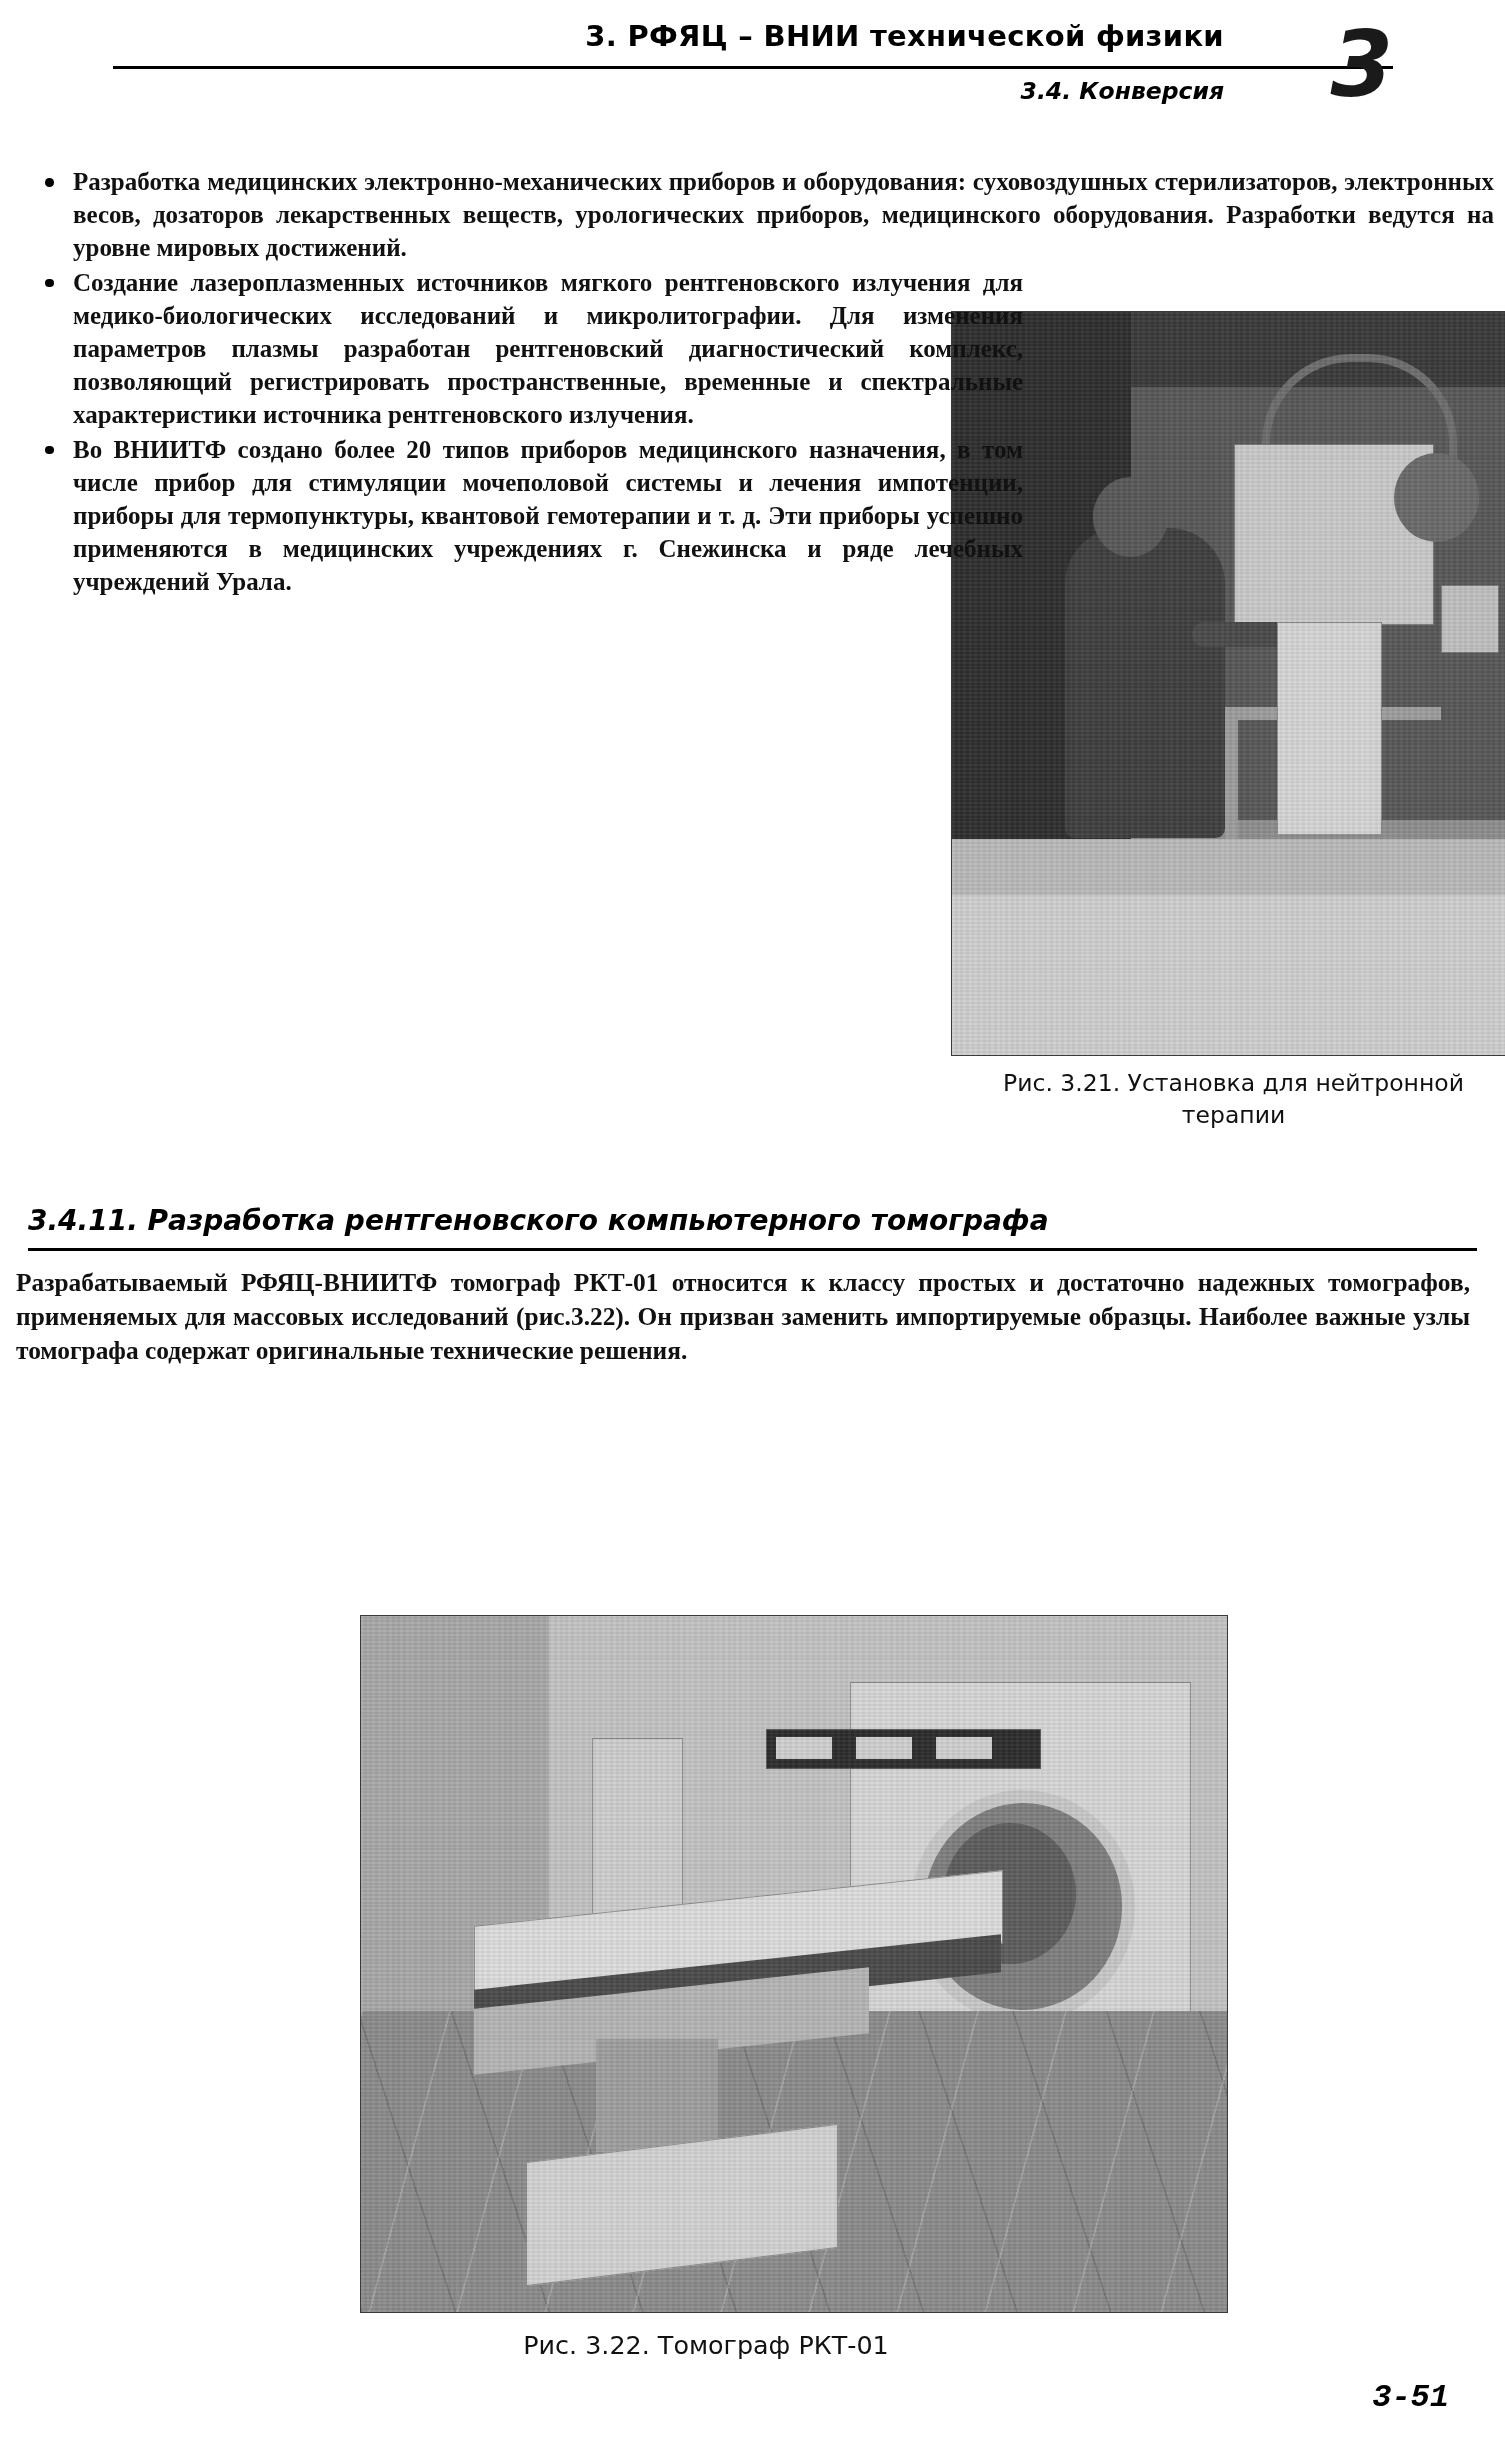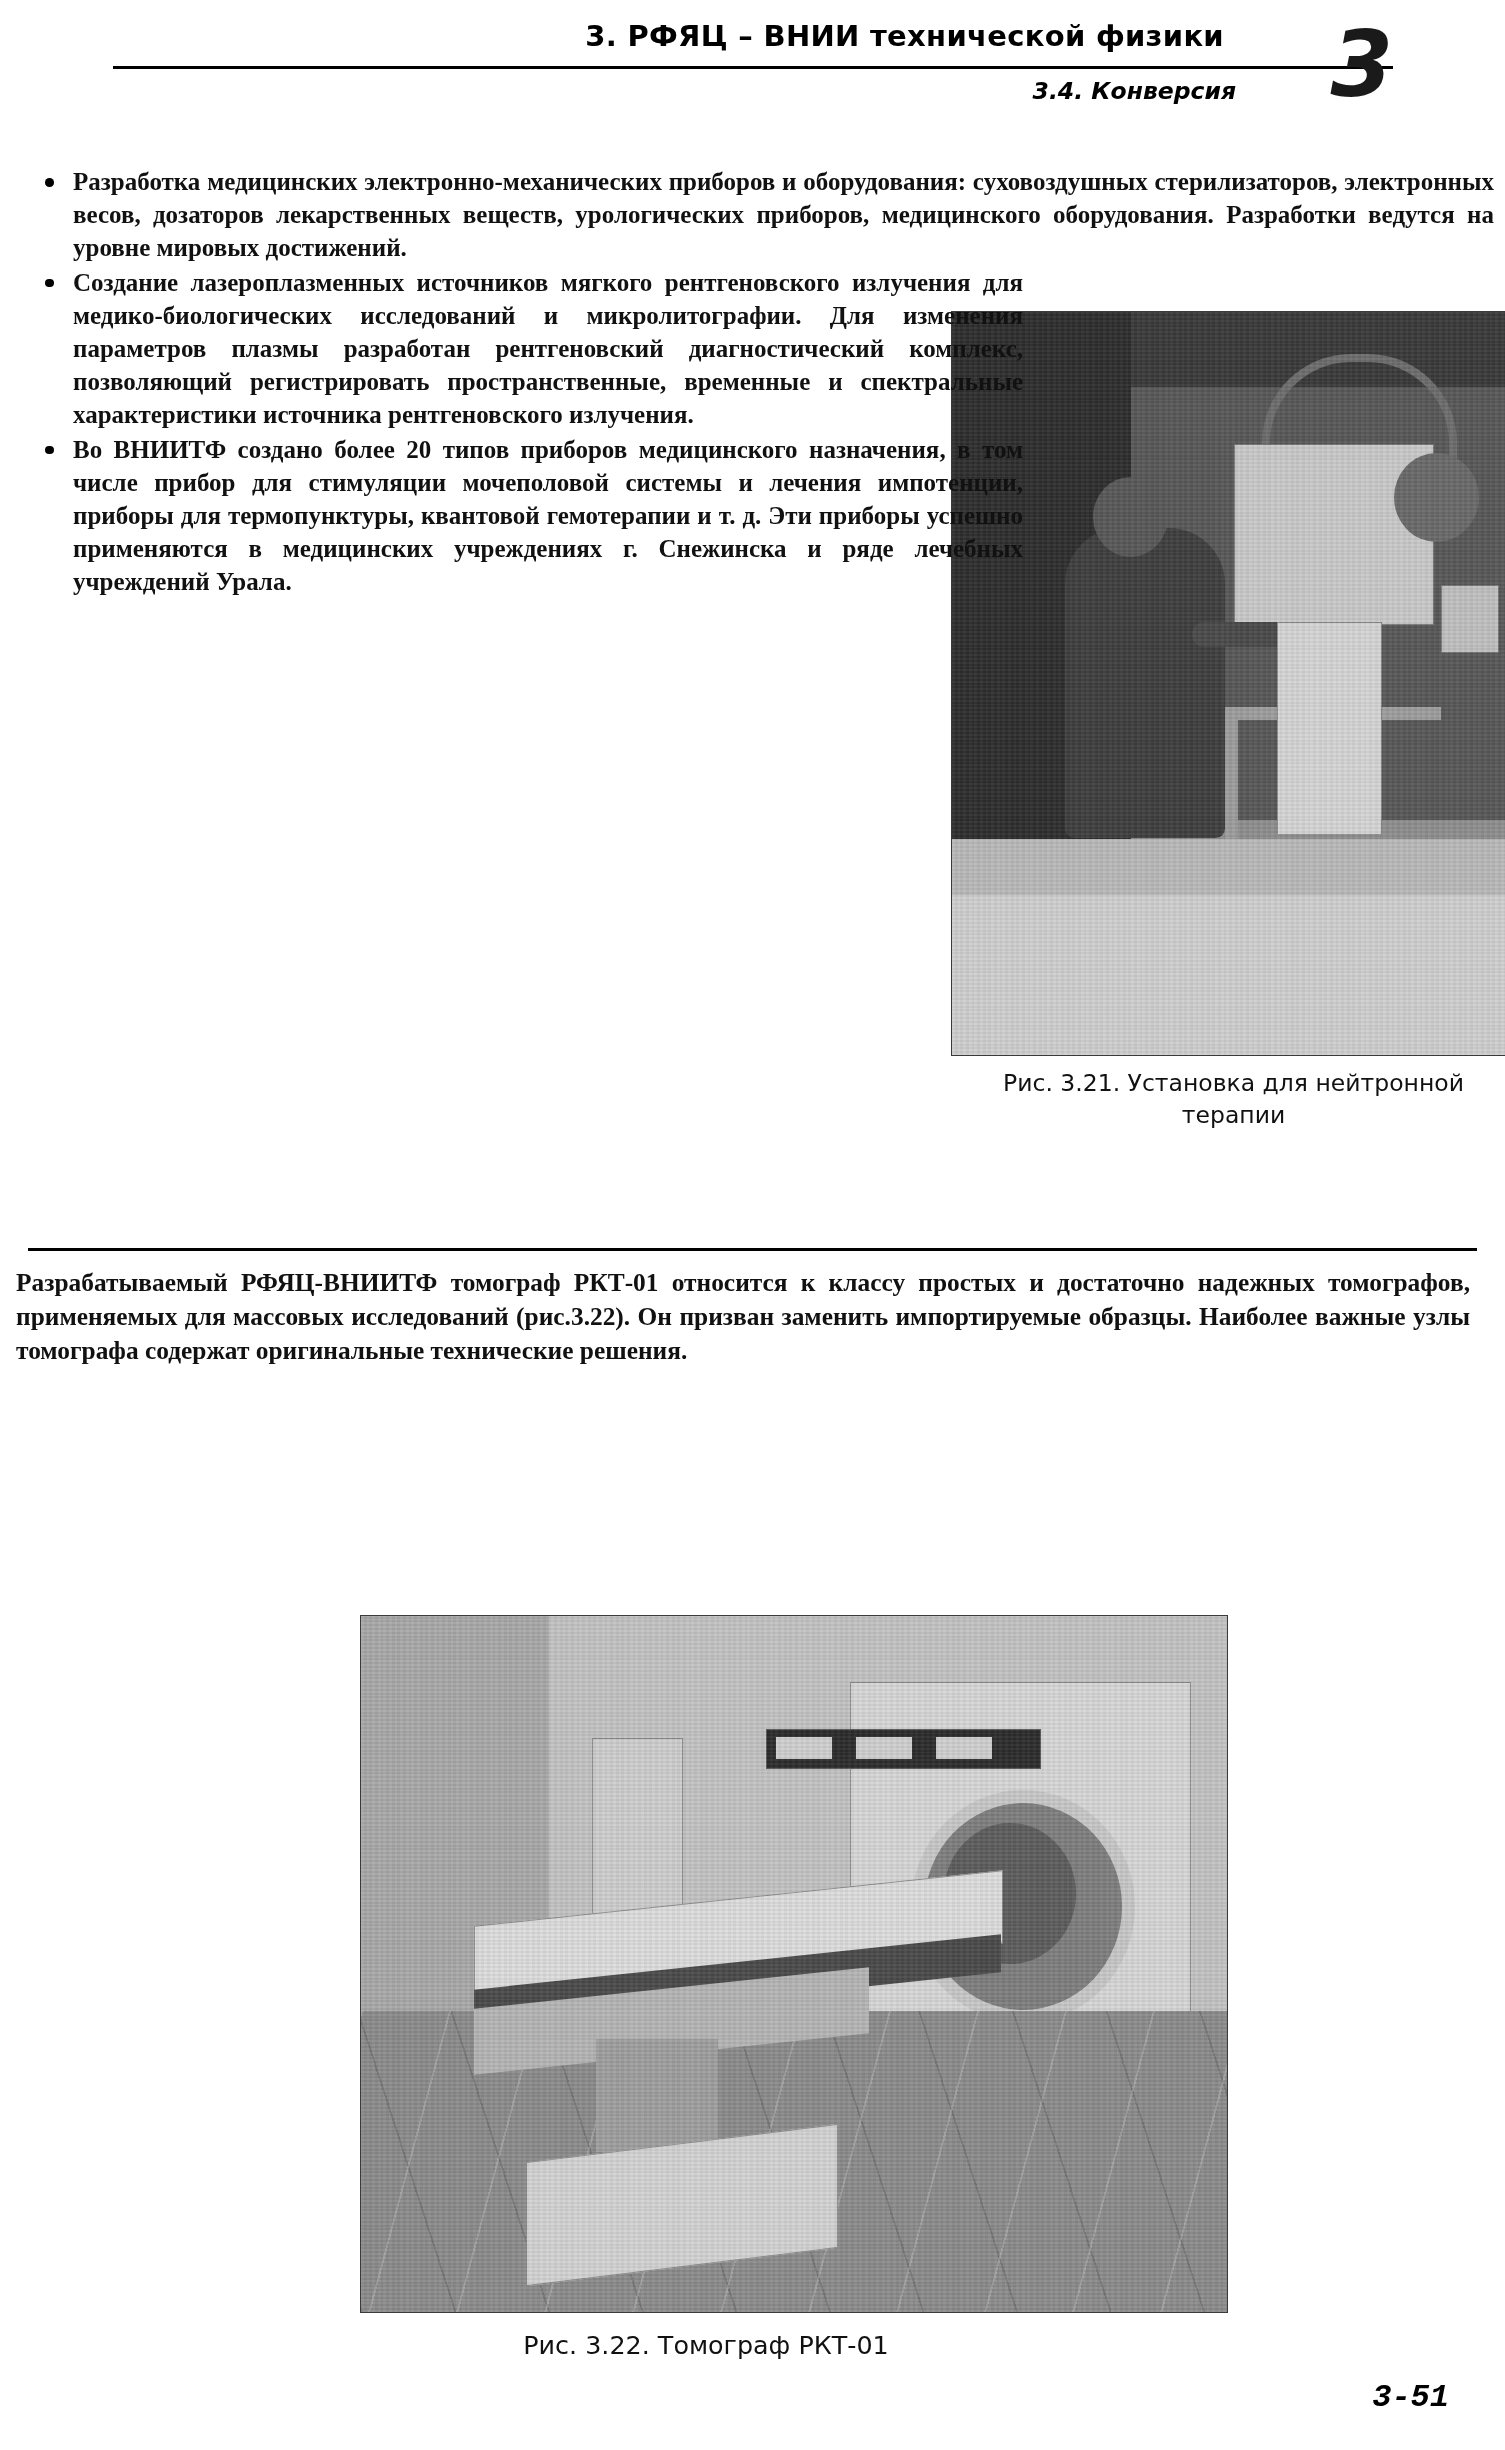--- a/index.html
+++ b/index.html
@@ -45,21 +45,21 @@
   .header-rule {
     position: absolute;
     left: 0;
     top: 53px;
     width: 1280px;
     height: 2.8px;
     background: #000;
   }
   .header-sub {
     position: absolute;
-    right: 157px;
+    right: 169px;
     top: 64px;
     font-family: "DejaVu Sans", sans-serif;
     font-style: italic;
     font-weight: bold;
     font-size: 23.5px;
     color: #000;
     white-space: nowrap;
   }
   .chapter-badge {
     position: absolute;
@@ -300,20 +300,21 @@
   </figure>
 
   <div class="content">
     <ul class="bullets">
       <li class="li-1">Разработка медицинских электронно-механических приборов и оборудования: суховоздушных стерилизаторов, электронных весов, дозаторов лекарственных веществ, урологических приборов, медицинского оборудования. Разработки ведутся на уровне мировых достижений.</li>
       <li class="li-2">Создание лазероплазменных источников мягкого рентгеновского излучения для медико-биологических исследований и микролитографии. Для изменения параметров плазмы разработан рентгеновский диагностический комплекс, позволяющий регистрировать пространственные, временные и спектральные характеристики источника рентгеновского излучения.</li>
       <li class="li-4">Во ВНИИТФ создано более 20 типов приборов медицинского назначения, в том числе прибор для стимуляции мочеполовой системы и лечения импотенции, приборы для термопунктуры, квантовой гемотерапии и т. д. Эти приборы успешно применяются в медицинских учреждениях г. Снежинска и ряде лечебных учреждений Урала.</li>
     </ul>
   </div>
 
+  <div class="section-head">3.4.11. Разработка рентгеновского компьютерного томографа</div>
   <div class="section-rule"></div>
   <div class="para">Разрабатываемый РФЯЦ-ВНИИТФ томограф РКТ-01 относится к классу простых и достаточно надежных томографов, применяемых для массовых исследований (рис.3.22). Он призван заменить импортируемые образцы. Наиболее важные узлы томографа содержат оригинальные технические решения.</div>
 
   <figure class="fig322">
     <div class="photo">
       <div class="p22-wall"></div>
       <div class="p22-wall2"></div>
       <div class="p22-gantry"></div>
       <div class="p22-bore"></div>
       <div class="p22-bore2"></div>

